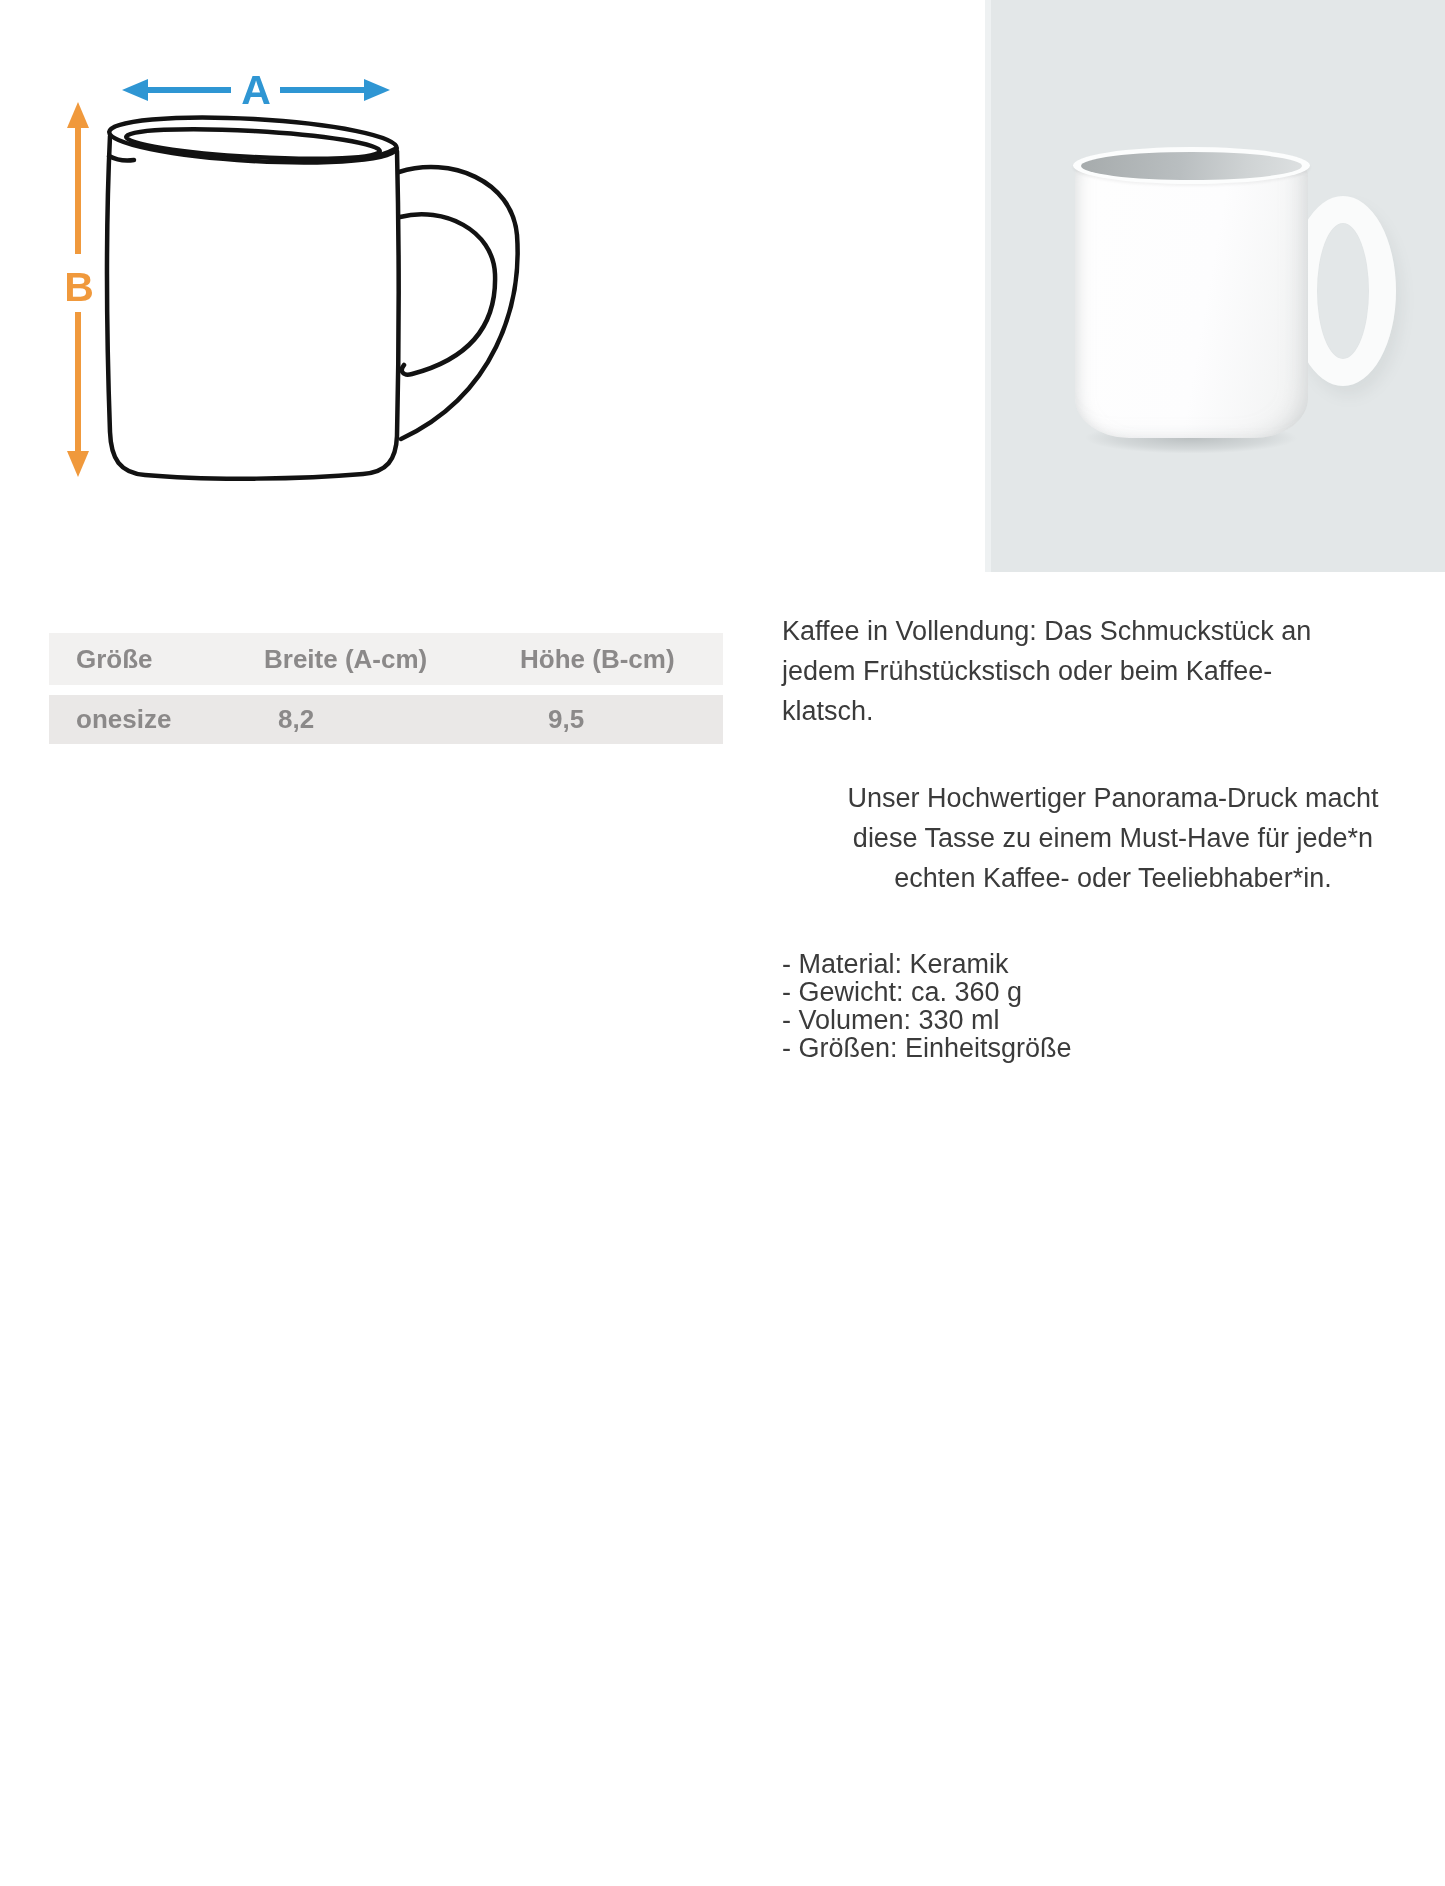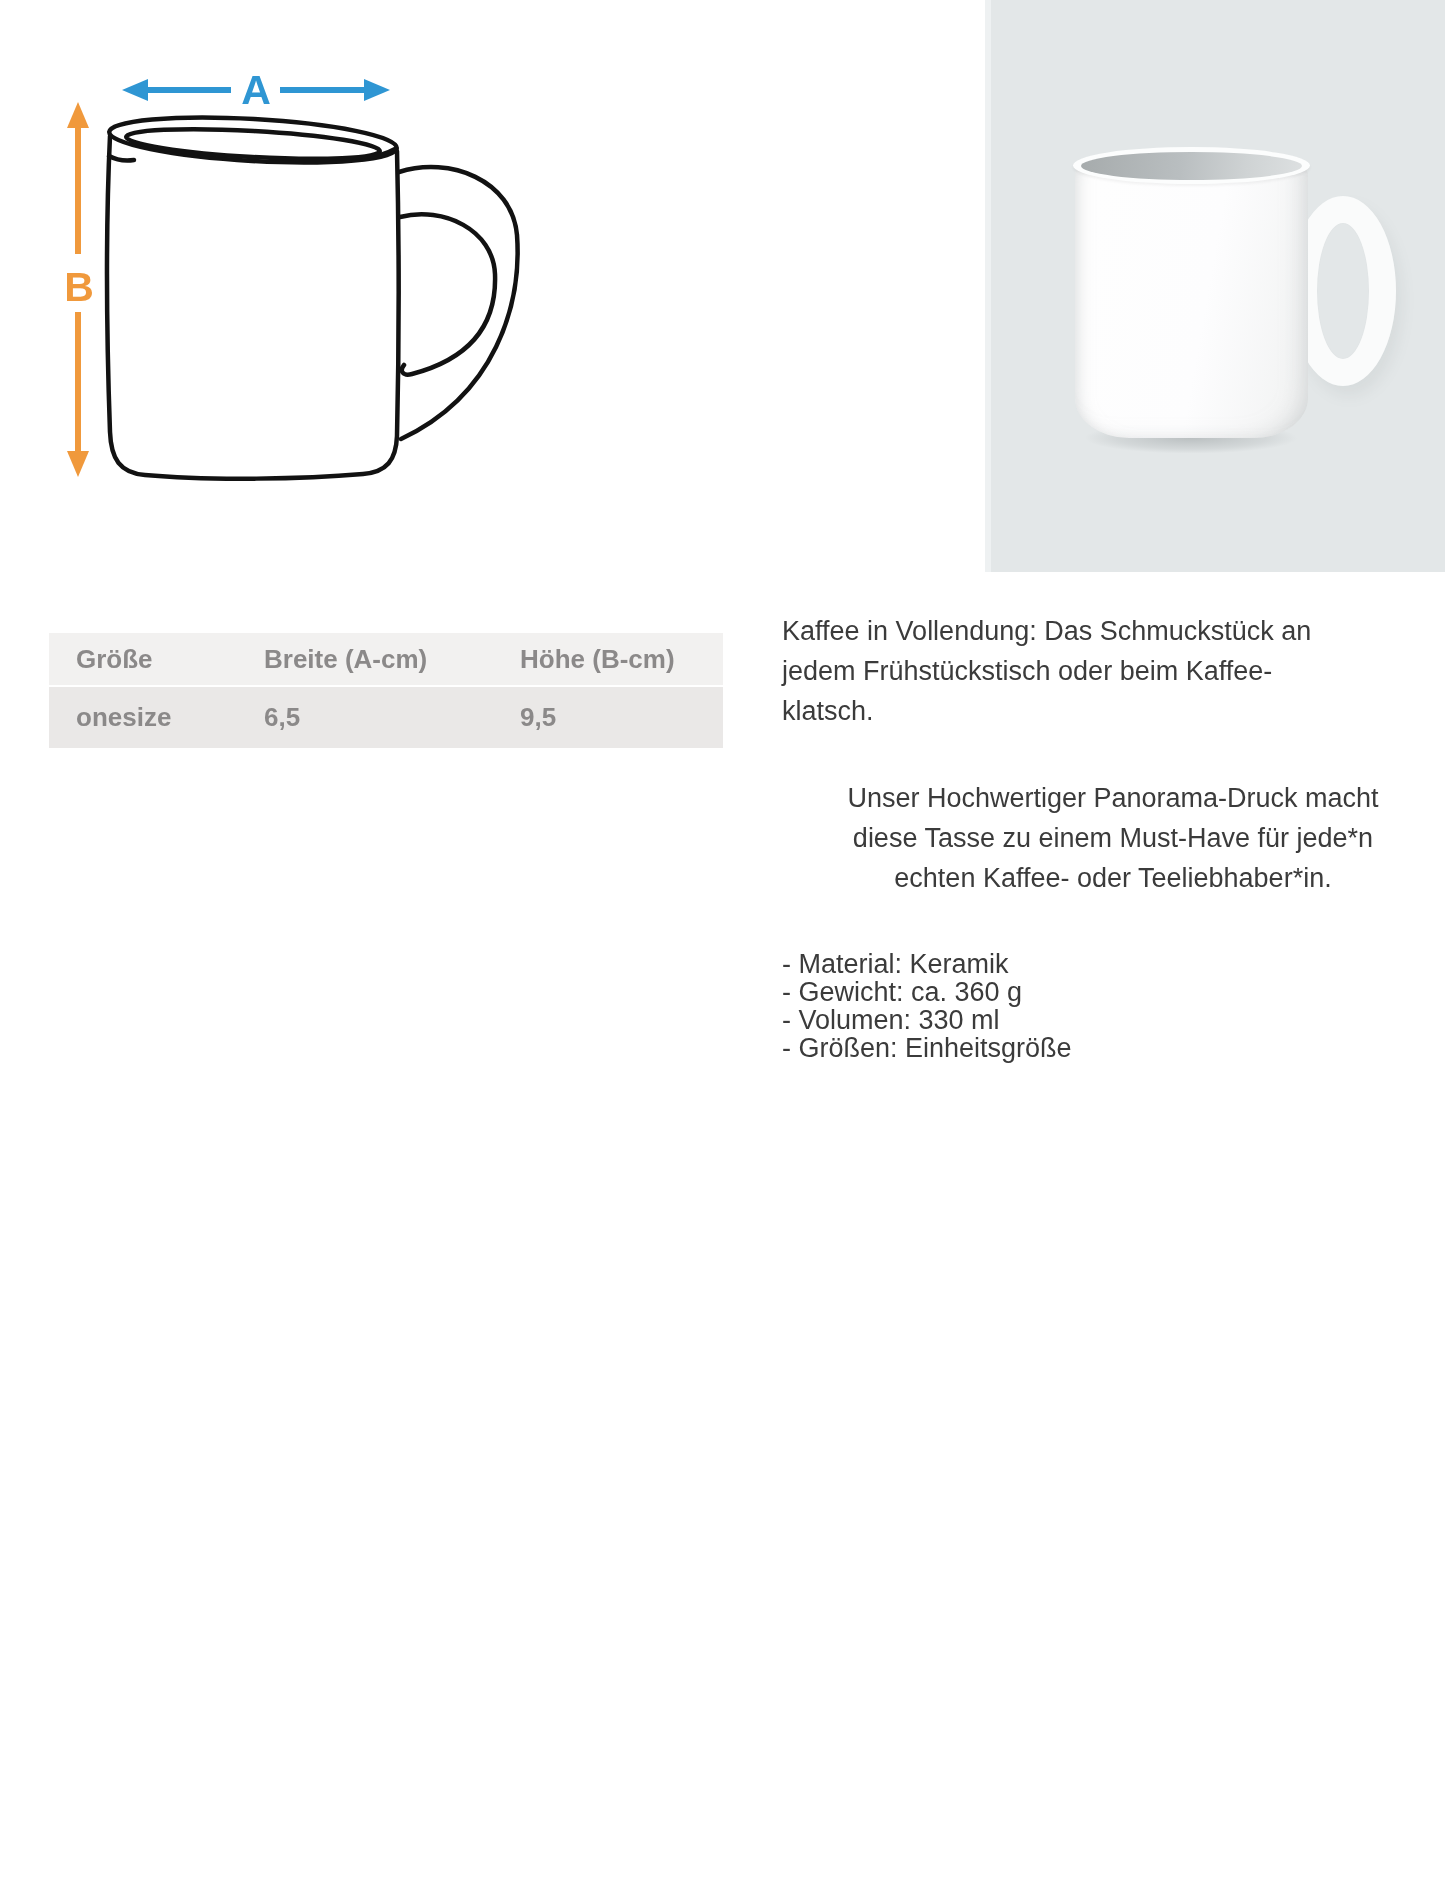--- a/index.html
+++ b/index.html
@@ -12,21 +12,21 @@
   }
 
   
   .diagram { position:absolute; left:60px; top:60px; width:480px; height:430px; }
 
   
   .size-table { position:absolute; left:49px; top:633px; width:674px; font-size:26px; color:#8b8989; }
   .st-row { display:grid; grid-template-columns:188px 256px 230px; align-items:center;font-weight:bold; }
   .st-row > div { padding-left:27px; white-space:nowrap; overflow:hidden; }
   .st-header { height:52px; background:#f2f1f0; }
-  .st-data   { height:61px; background:#eae8e7; margin-top:2px; }
+  .st-data   { height:49px; background:#eae8e7; margin-top:10px;gap:14px; }
 
   
   .description {
     position:absolute; left:782px; top:611px; width:662px;
     font-size:27px; line-height:40px; color:#3b3b3b;
   }
   .description p { margin:0 0 47px 0; white-space:pre-line; }
   .description p.last { margin-bottom:0;text-align:center; }
   .specs { white-space:pre-line; line-height:28px; margin-top:52px; }
 
@@ -99,21 +99,21 @@
   </svg>
 
   <div class="size-table">
     <div class="st-row st-header">
       <div>Größe</div>
       <div>Breite (A-cm)</div>
       <div>Höhe (B-cm)</div>
     </div>
     <div class="st-row st-data">
       <div>onesize</div>
-      <div>6,5</div>
+      <div>8,2</div>
       <div>9,5</div>
     </div>
   </div>
 
   <div class="description">
     <p>Kaffee in Vollendung: Das Schmuckstück an
 jedem Frühstückstisch oder beim Kaffee-
 klatsch.</p>
     <p class="last">Unser Hochwertiger Panorama-Druck macht
 diese Tasse zu einem Must-Have für jede*n

